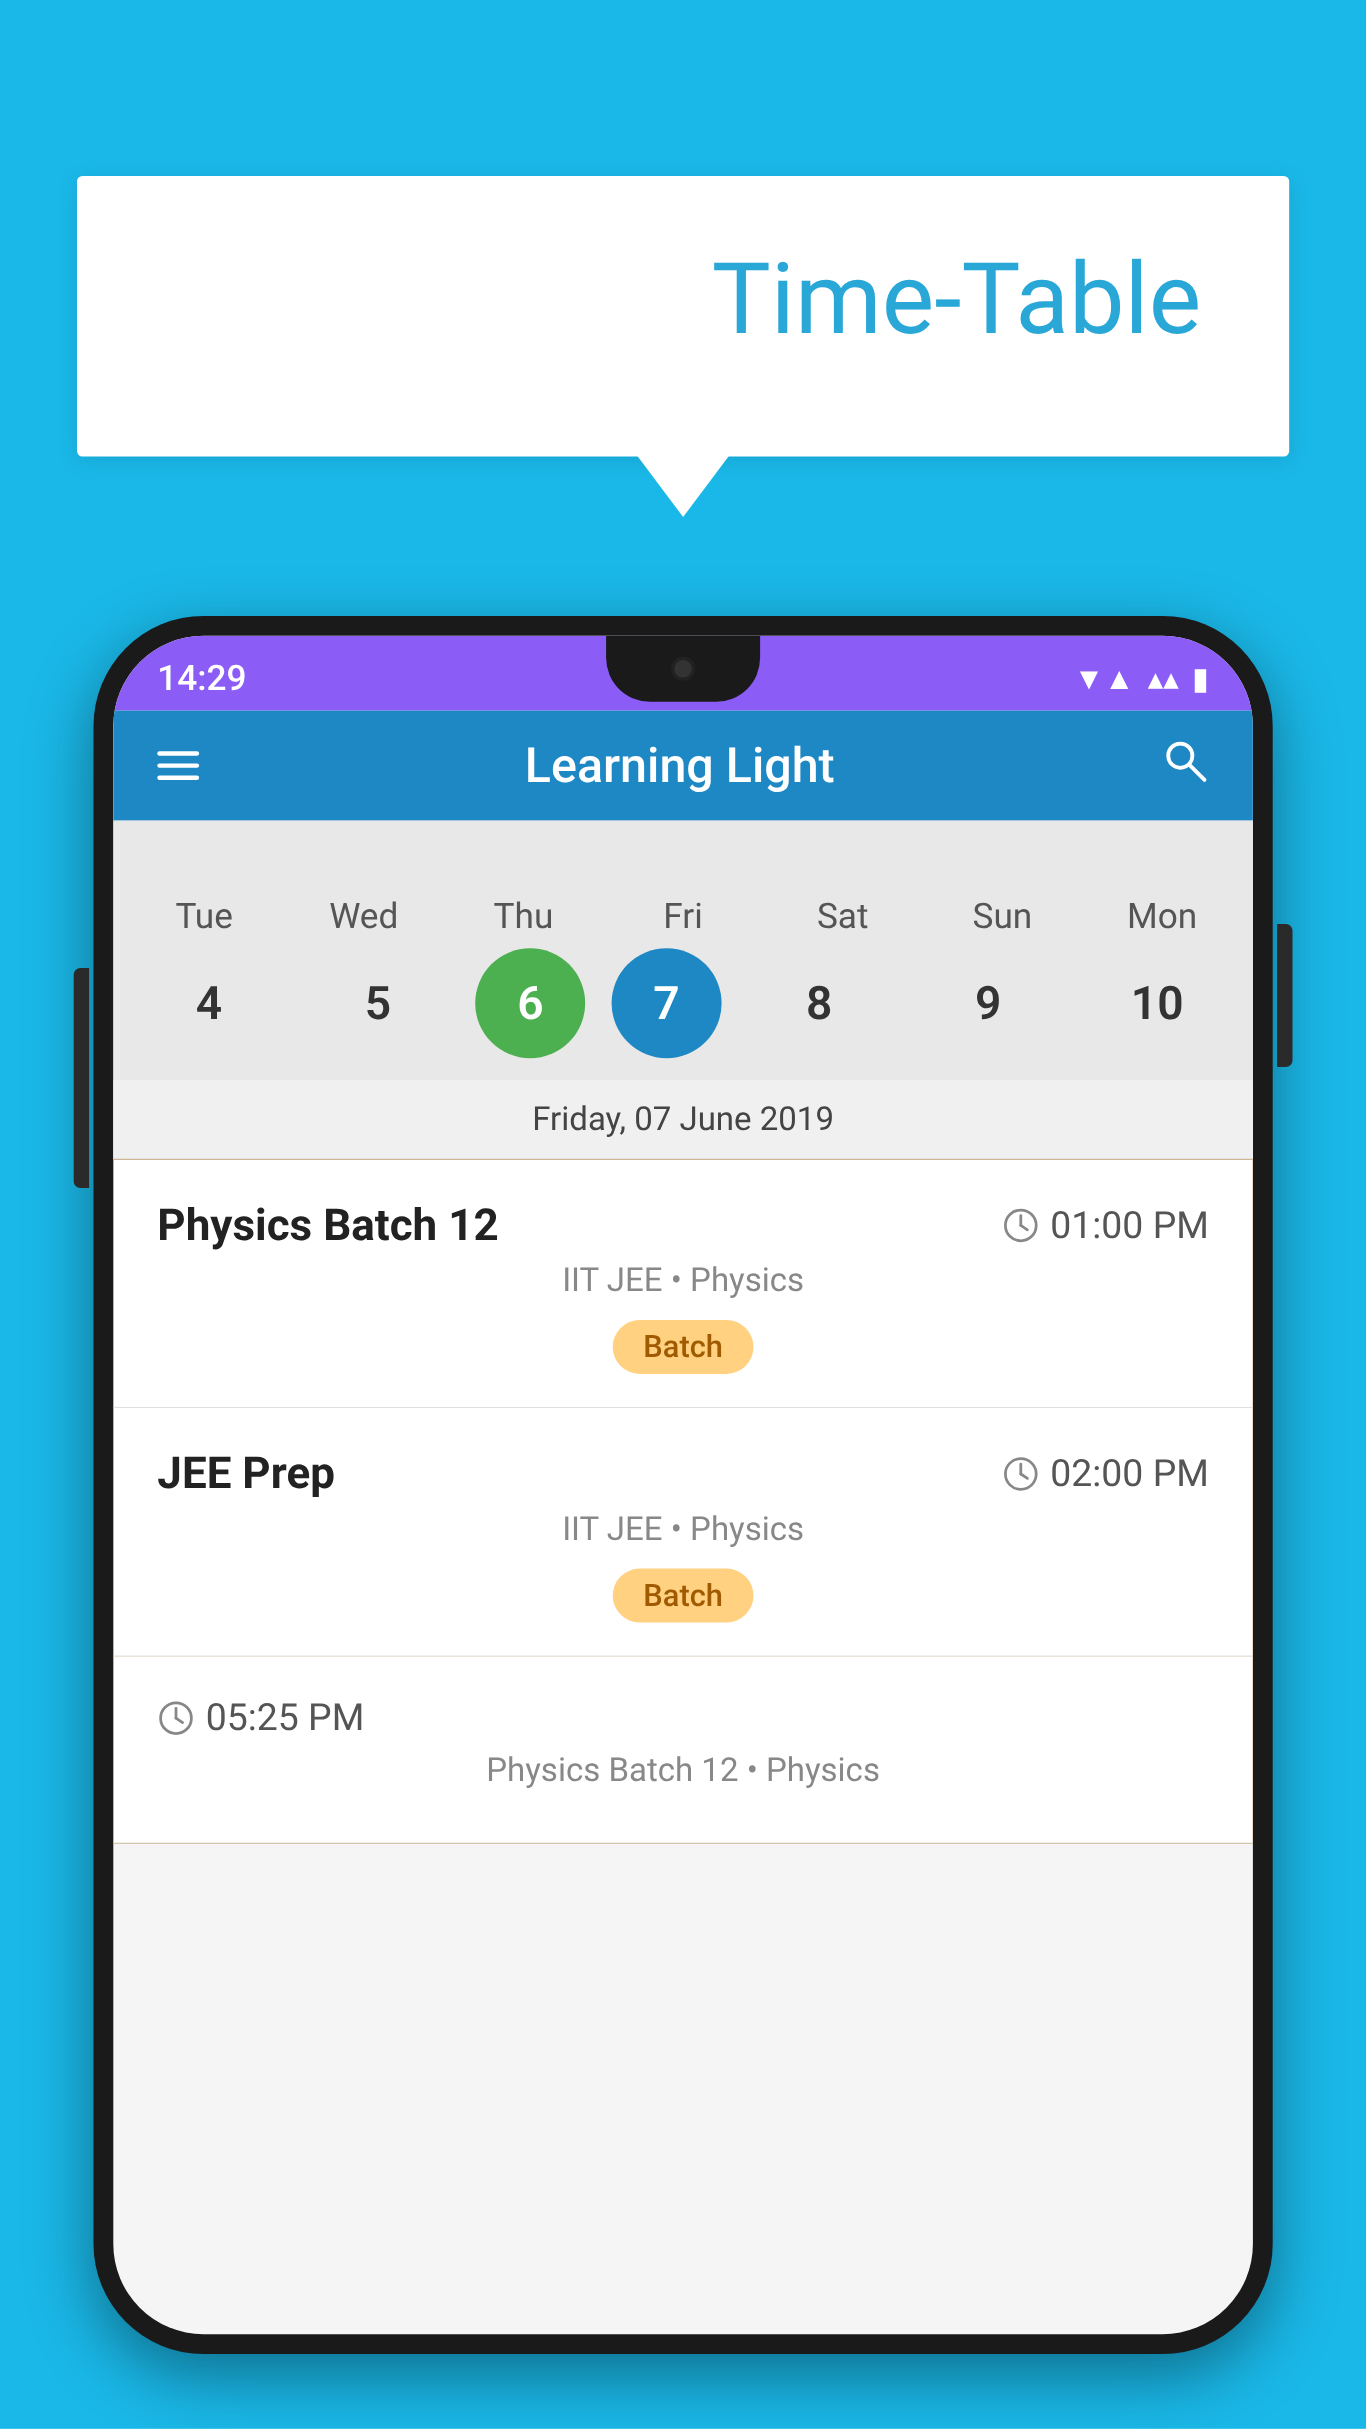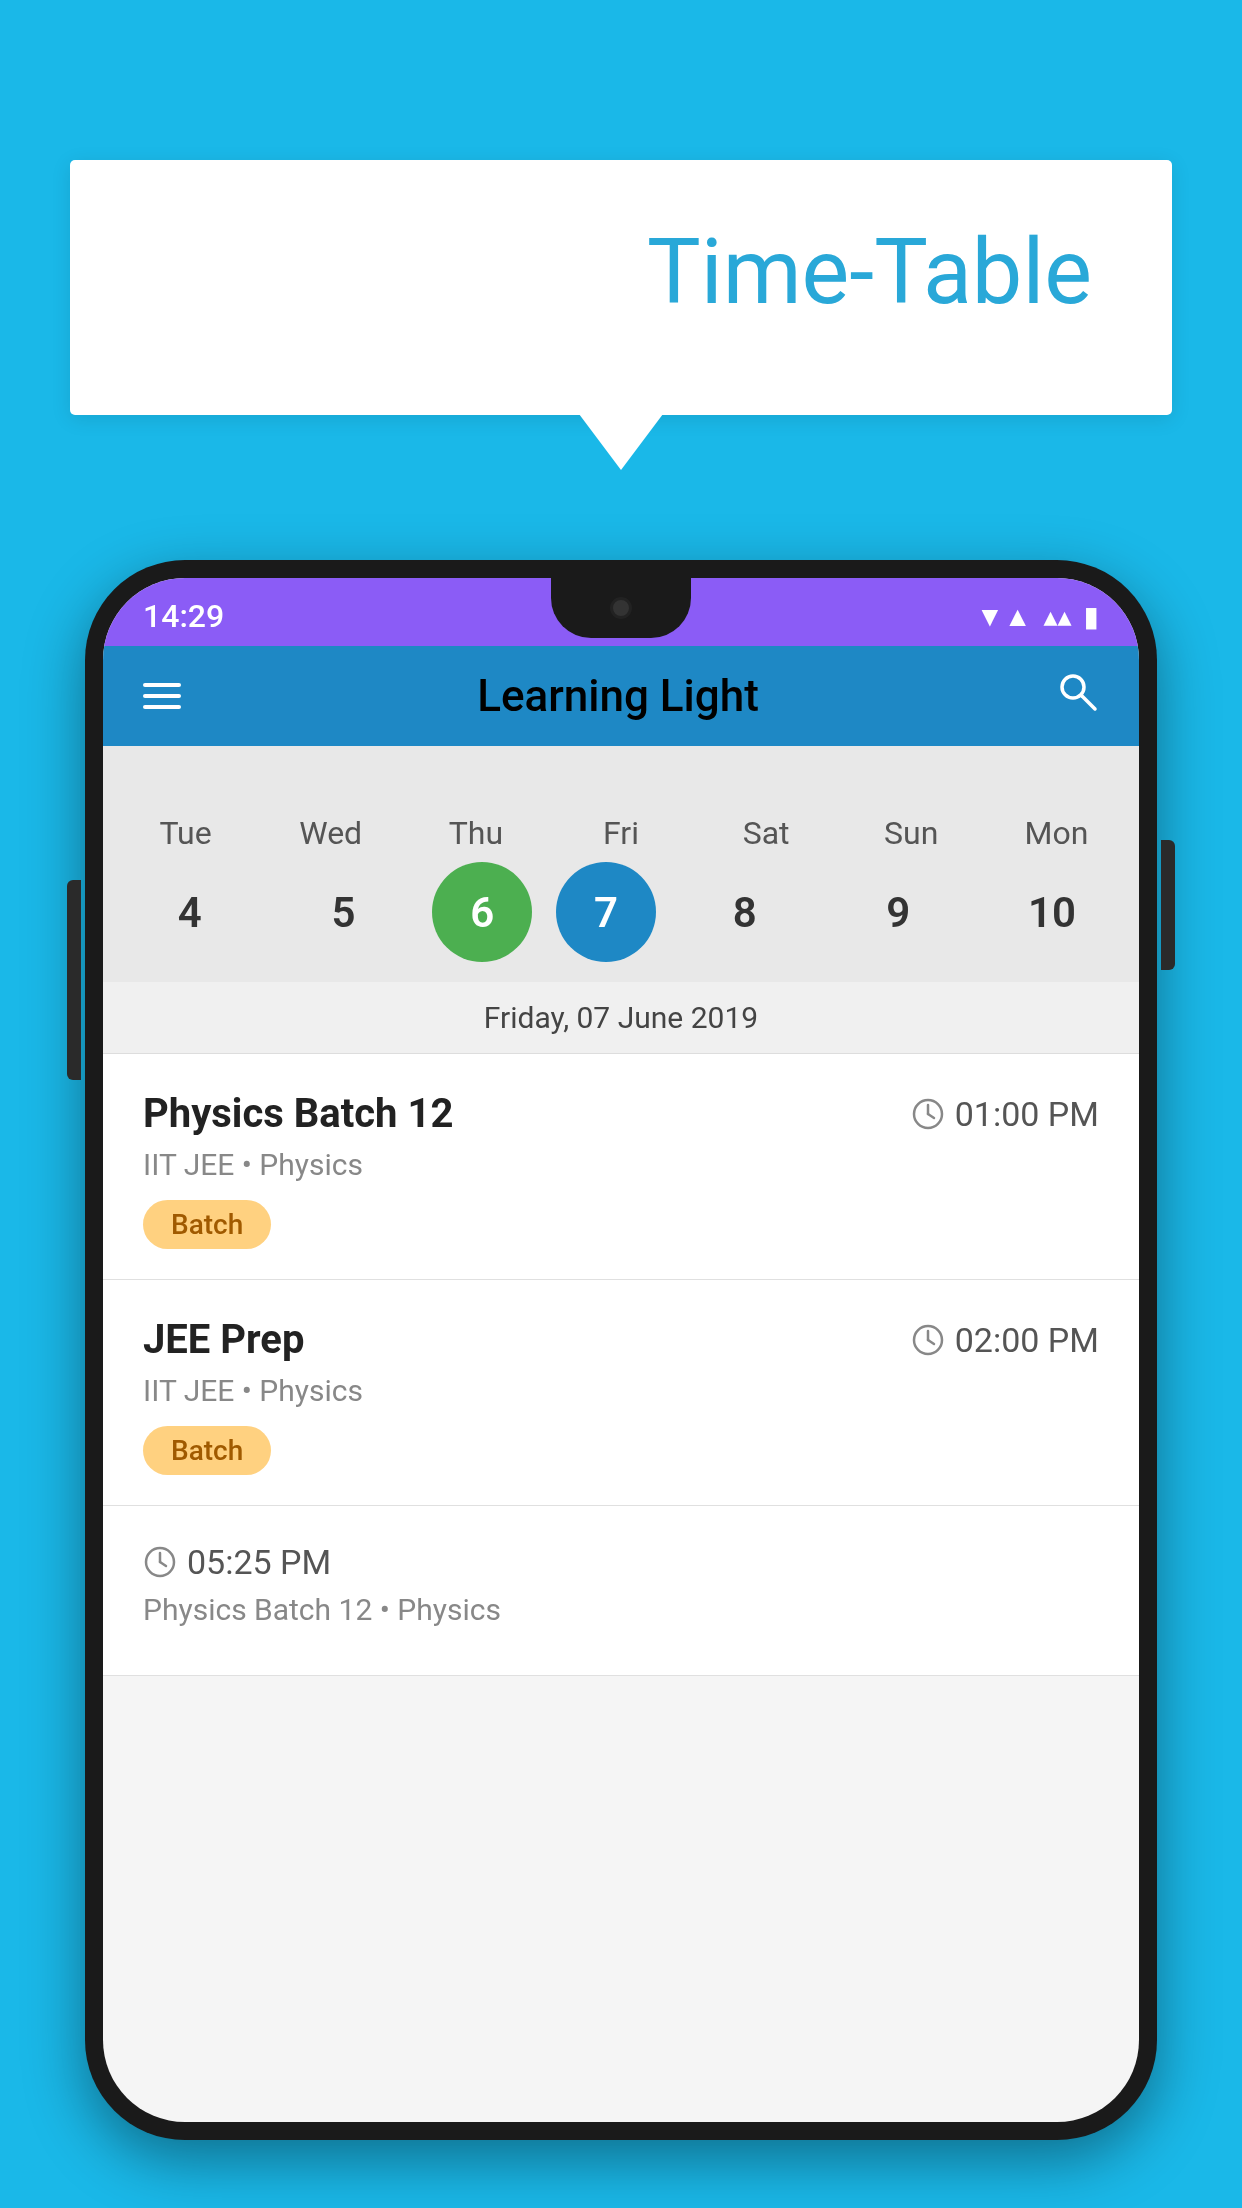--- a/index.html
+++ b/index.html
@@ -178,21 +178,21 @@
     .hamburger span {
       display: block;
       width: 38px;
       height: 4px;
       background: white;
       border-radius: 2px;
     }
 
     .app-title {
       flex: 1;
-      color: #000000;
+      color: #ffffff;
       font-size: 44px;
       font-weight: 500;
       text-align: center;
     }
 
     .search-btn {
       color: white;
       font-size: 42px;
       cursor: pointer;
     }
@@ -257,20 +257,21 @@
       padding: 18px;
       font-size: 30px;
       color: #444;
       border-bottom: 1px solid #ddd;
     }
 
     
     .schedule-list {
       background: #a16207;
       overflow: hidden;
+      text-align: center;
     }
 
     .schedule-item {
       background: white;
       padding: 36px 40px 30px;
       border-bottom: 1px solid #e0e0e0;
     }
 
     .schedule-item-header {
       display: flex;

